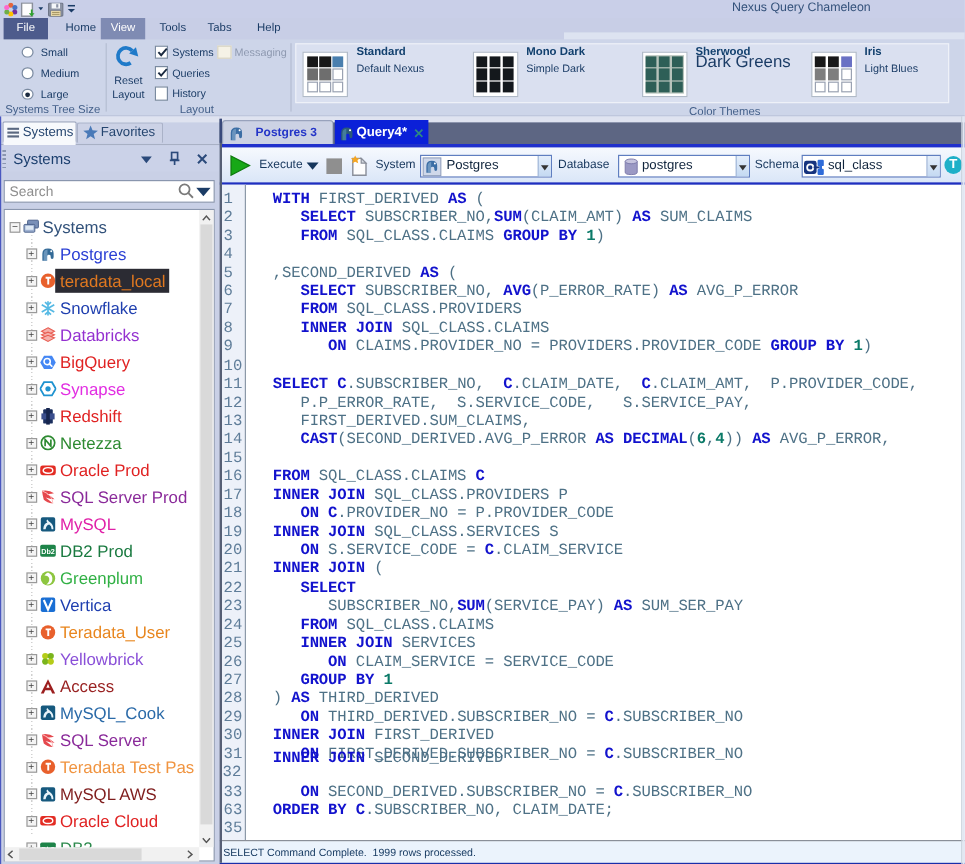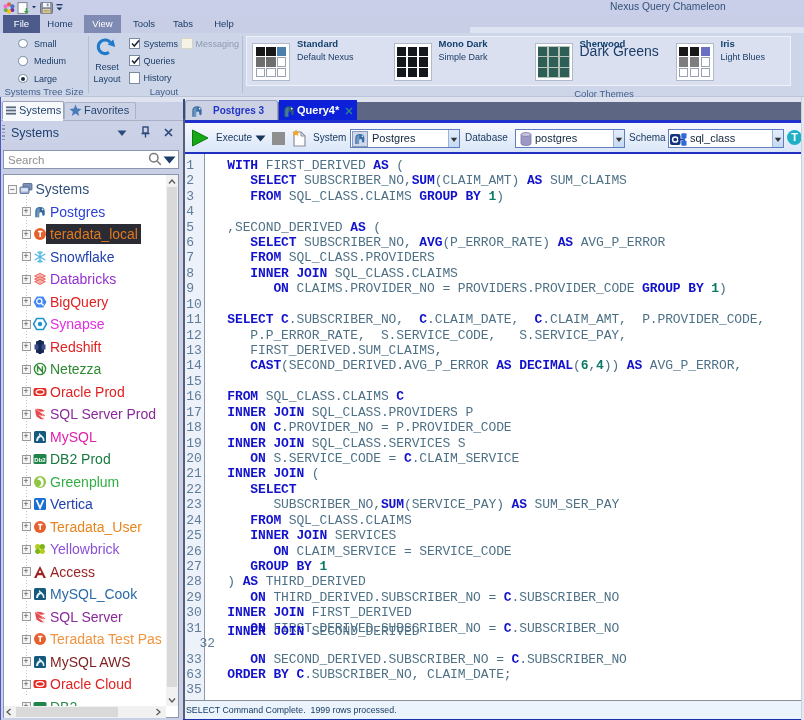--- a/index.html
+++ b/index.html
@@ -33,21 +33,21 @@
 </svg>
 <svg class="a" style="left:56px;top:4px;" width="8" height="8" viewBox="0 0 8 8">
 <rect x="0.5" y="0" width="6" height="1.4" fill="#1b3c66"></rect>
 <path d="M0.5 3.4 L6.5 3.4 L3.5 6.4 Z" fill="#1b3c66"></path>
 </svg>
 <div class="a" style="left:610px;top:1px;width:160px;height:13px;font-size:10.3px;color:#33517a;">Nexus Query Chameleon</div>
 <div class="a" style="left:0;top:15px;width:804px;height:18px;background:#c8cee6;"></div>
 <div class="a" style="left:470px;top:26.5px;width:334px;height:6.5px;background:#dde3f1;"></div>
 <div class="a" style="left:3px;top:15px;width:37px;height:18px;background:#4d5b8c;color:#fff;font-size:9.5px;text-align:center;line-height:18px;">File</div>
 <div class="a" style="left:84px;top:15px;width:37px;height:18px;background:#7f8bb3;color:#fff;font-size:9.5px;text-align:center;line-height:18px;">View</div>
-<div class="a" style="left:40px;top:15px;width:40px;height:18px;color:#1b3c66;font-size:9.5px;text-align:center;line-height:18px;">Home</div>
+<div class="a" style="left:40px;top:15px;width:40px;height:18px;color:#1b3c66;font-size:9.5px;text-align:right;line-height:18px;">Home</div>
 <div class="a" style="left:124px;top:15px;width:40px;height:18px;color:#1b3c66;font-size:9.5px;text-align:center;line-height:18px;">Tools</div>
 <div class="a" style="left:165px;top:15px;width:36px;height:18px;color:#1b3c66;font-size:9.5px;text-align:center;line-height:18px;">Tabs</div>
 <div class="a" style="left:205px;top:15px;width:38px;height:18px;color:#1b3c66;font-size:9.5px;text-align:center;line-height:18px;">Help</div>
 <div class="a" style="left:0;top:33px;width:804px;height:64px;background:#cdd5e9;border-bottom:1px solid #bcc4da;"></div>
 <div class="a" style="left:241.5px;top:36px;width:1px;height:57px;background:#b5bdd2;"></div>
 <div class="a" style="left:18px;top:38.7px;width:9.5px;height:9.5px;border-radius:50%;background:#fff;border:1px solid #7a8aa0;"></div>
 <div class="a" style="left:18px;top:56.2px;width:9.5px;height:9.5px;border-radius:50%;background:#fff;border:1px solid #7a8aa0;"></div>
 <div class="a" style="left:18px;top:73.7px;width:9.5px;height:9.5px;border-radius:50%;background:#fff;border:1px solid #7a8aa0;"></div>
 <div class="a" style="left:20.8px;top:76.5px;width:4.6px;height:4.6px;border-radius:50%;background:#1b2a40;"></div>
 <div class="a" style="left:34px;top:36.5px;height:14px;font-size:9px;color:#1b3c66;line-height:14px;">Small</div>
@@ -233,21 +233,21 @@
     <div style="position:absolute;left:2.8px;top:324.03px;height:15.43px;line-height:15.43px;">22</div>
     <div style="position:absolute;left:2.8px;top:339.46px;height:15.43px;line-height:15.43px;">23</div>
     <div style="position:absolute;left:2.8px;top:354.89px;height:15.43px;line-height:15.43px;">24</div>
     <div style="position:absolute;left:2.8px;top:370.32px;height:15.43px;line-height:15.43px;">25</div>
     <div style="position:absolute;left:2.8px;top:385.75px;height:15.43px;line-height:15.43px;">26</div>
     <div style="position:absolute;left:2.8px;top:401.18px;height:15.43px;line-height:15.43px;">27</div>
     <div style="position:absolute;left:2.8px;top:416.61px;height:15.43px;line-height:15.43px;">28</div>
     <div style="position:absolute;left:2.8px;top:432.04px;height:15.43px;line-height:15.43px;">29</div>
     <div style="position:absolute;left:2.8px;top:447.47px;height:15.43px;line-height:15.43px;">30</div>
     <div style="position:absolute;left:2.8px;top:462.90px;height:15.43px;line-height:15.43px;">31</div>
-    <div style="position:absolute;left:16px;top:478.33px;height:15.43px;line-height:15.43px;">32</div>
+    <div style="position:absolute;left:2px;top:478.33px;height:15.43px;line-height:15.43px;">32</div>
     <div style="position:absolute;left:2.8px;top:493.76px;height:15.43px;line-height:15.43px;">33</div>
     <div style="position:absolute;left:2.8px;top:509.19px;height:15.43px;line-height:15.43px;">63</div>
     <div style="position:absolute;left:2.8px;top:524.62px;height:15.43px;line-height:15.43px;">35</div>
   </div>
 <div class="a" style="left:227.3px;top:157.8px;width:576px;height:540px;font-family:'Liberation Mono',monospace;font-size:13px;letter-spacing:-0.12px;color:#4e7186;">
     <div style="position:absolute;left:0;top:0.00px;height:15.43px;line-height:15.43px;white-space:pre;"><b class="k">WITH</b> FIRST_DERIVED <b class="k">AS</b> (</div>
     <div style="position:absolute;left:0;top:15.43px;height:15.43px;line-height:15.43px;white-space:pre;">   <b class="k">SELECT</b> SUBSCRIBER_NO,<b class="k">SUM</b>(CLAIM_AMT) <b class="k">AS</b> SUM_CLAIMS</div>
     <div style="position:absolute;left:0;top:30.86px;height:15.43px;line-height:15.43px;white-space:pre;">   <b class="k">FROM</b> SQL_CLASS.CLAIMS <b class="k">GROUP BY</b> <b class="n">1</b>)</div>
     <div style="position:absolute;left:0;top:46.29px;height:15.43px;line-height:15.43px;white-space:pre;"></div>
     <div style="position:absolute;left:0;top:61.72px;height:15.43px;line-height:15.43px;white-space:pre;">,SECOND_DERIVED <b class="k">AS</b> (</div>

